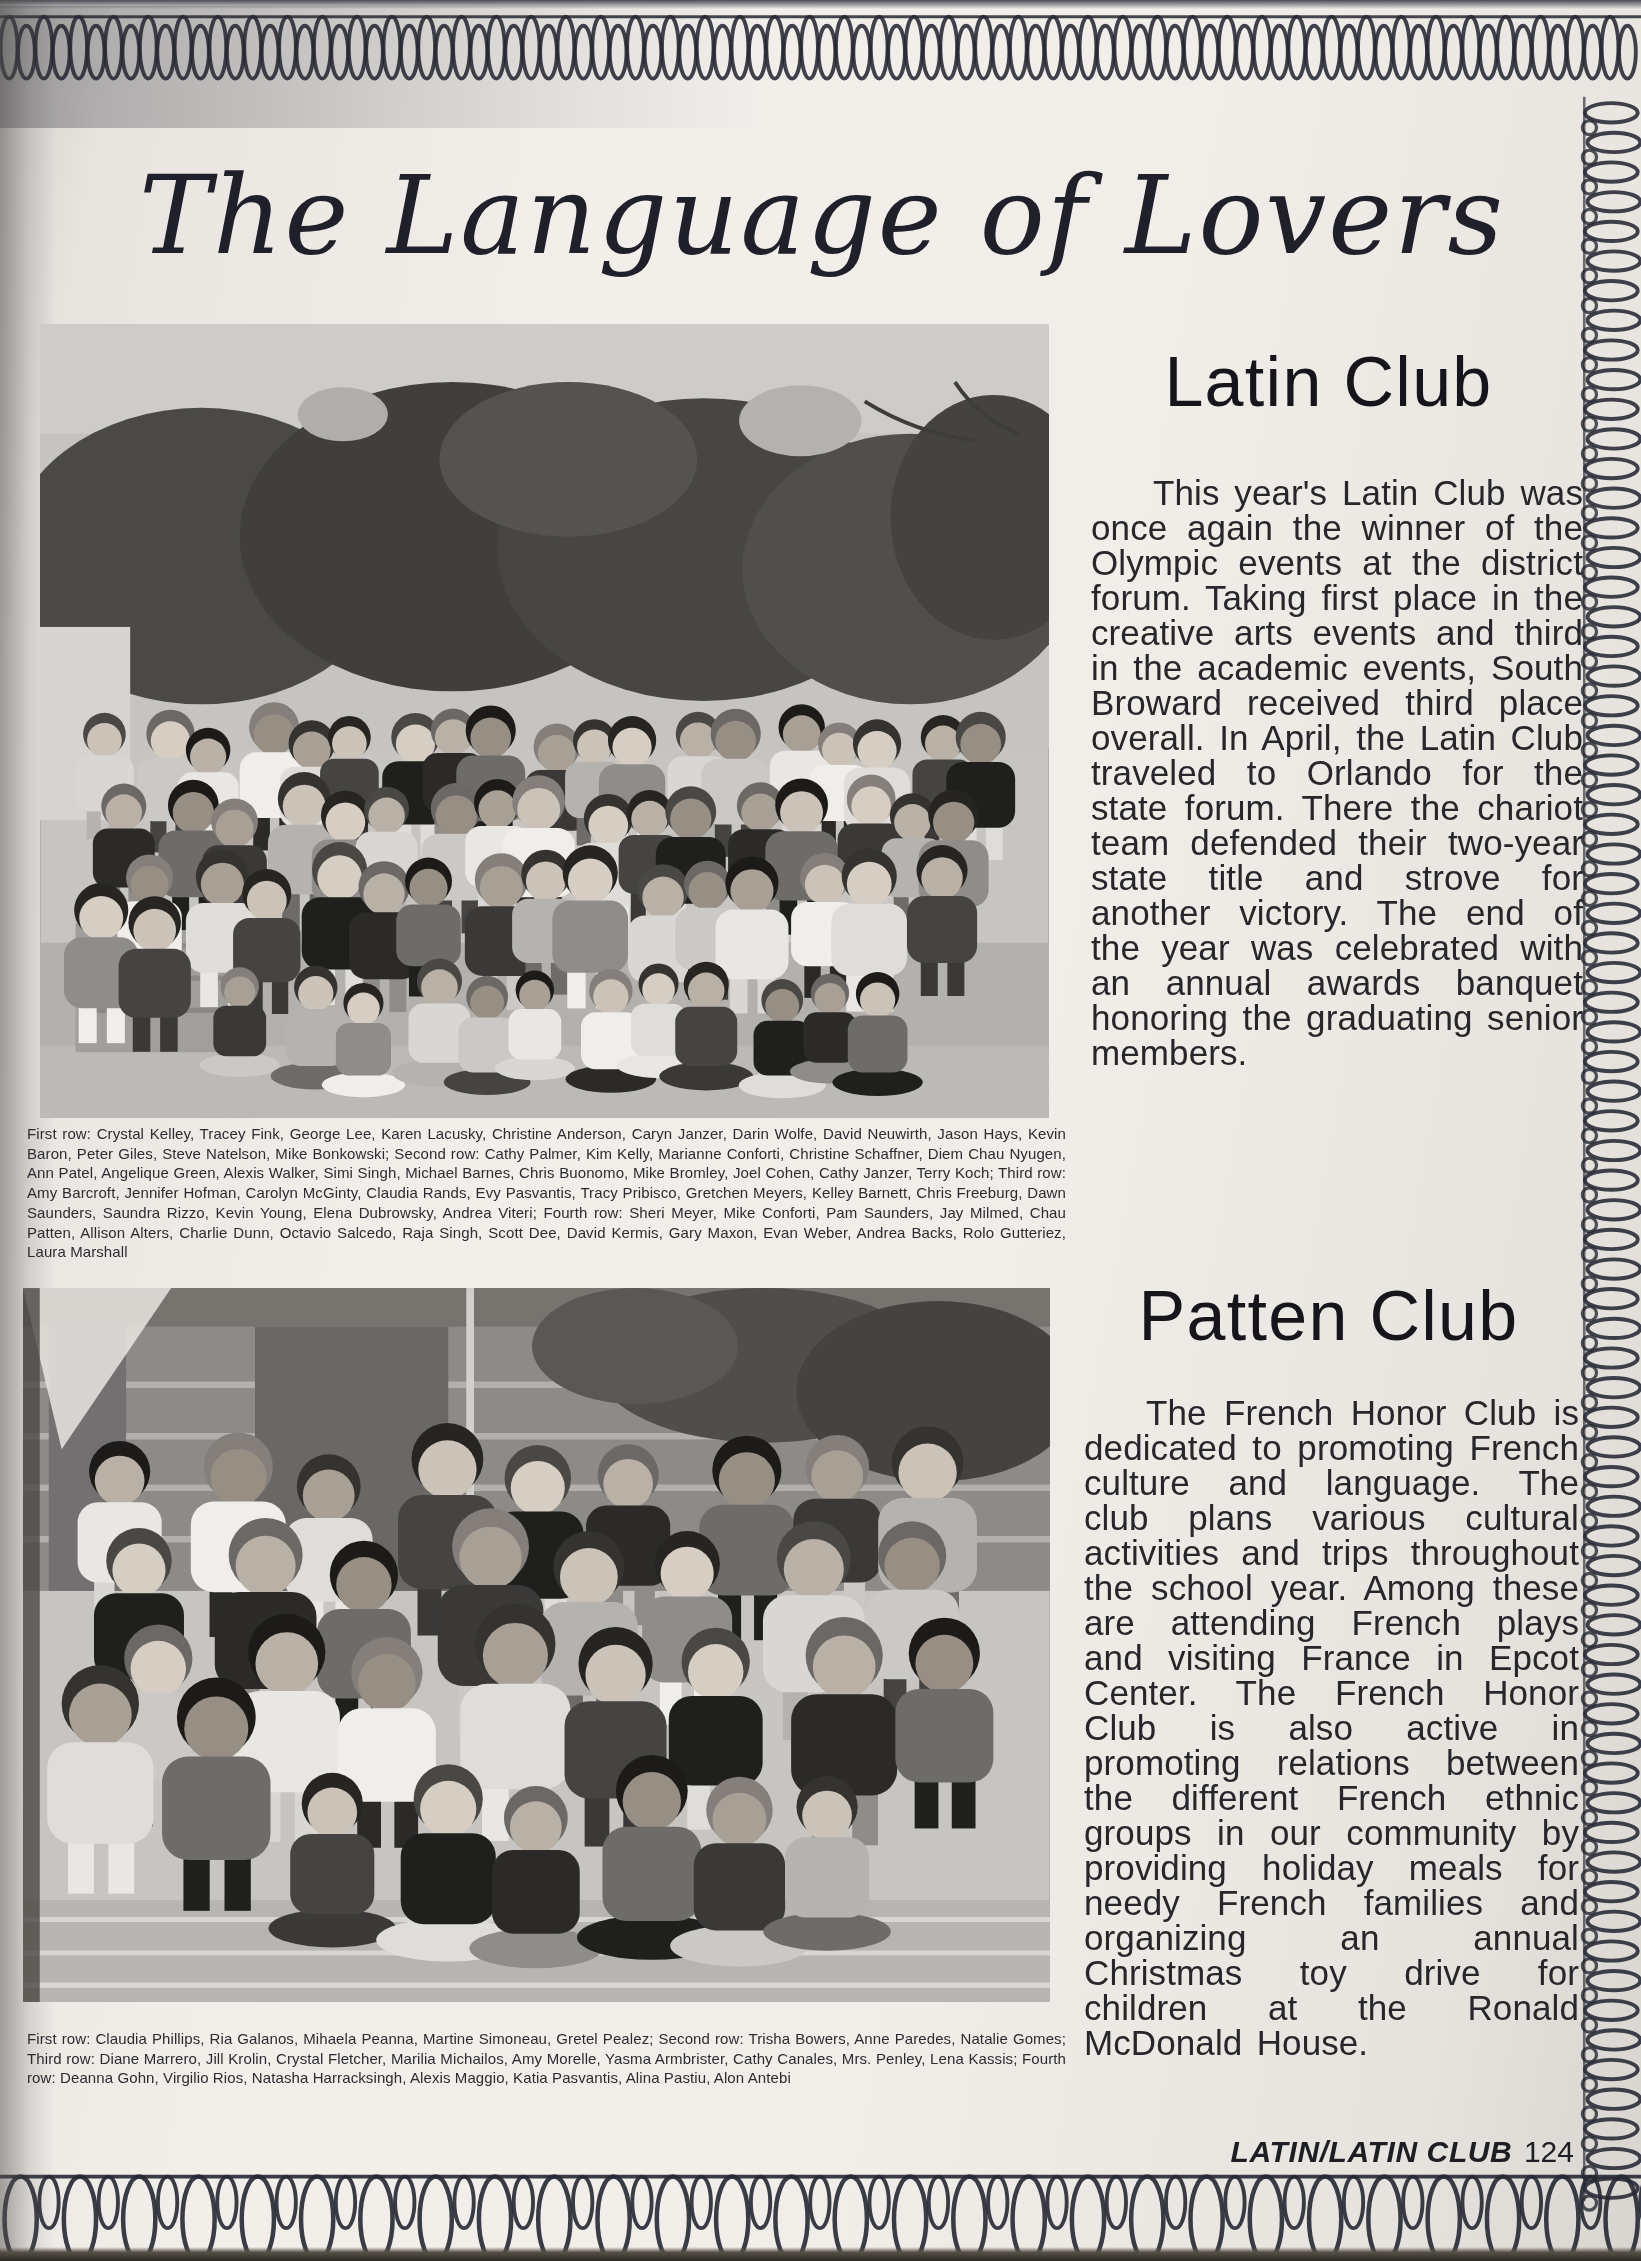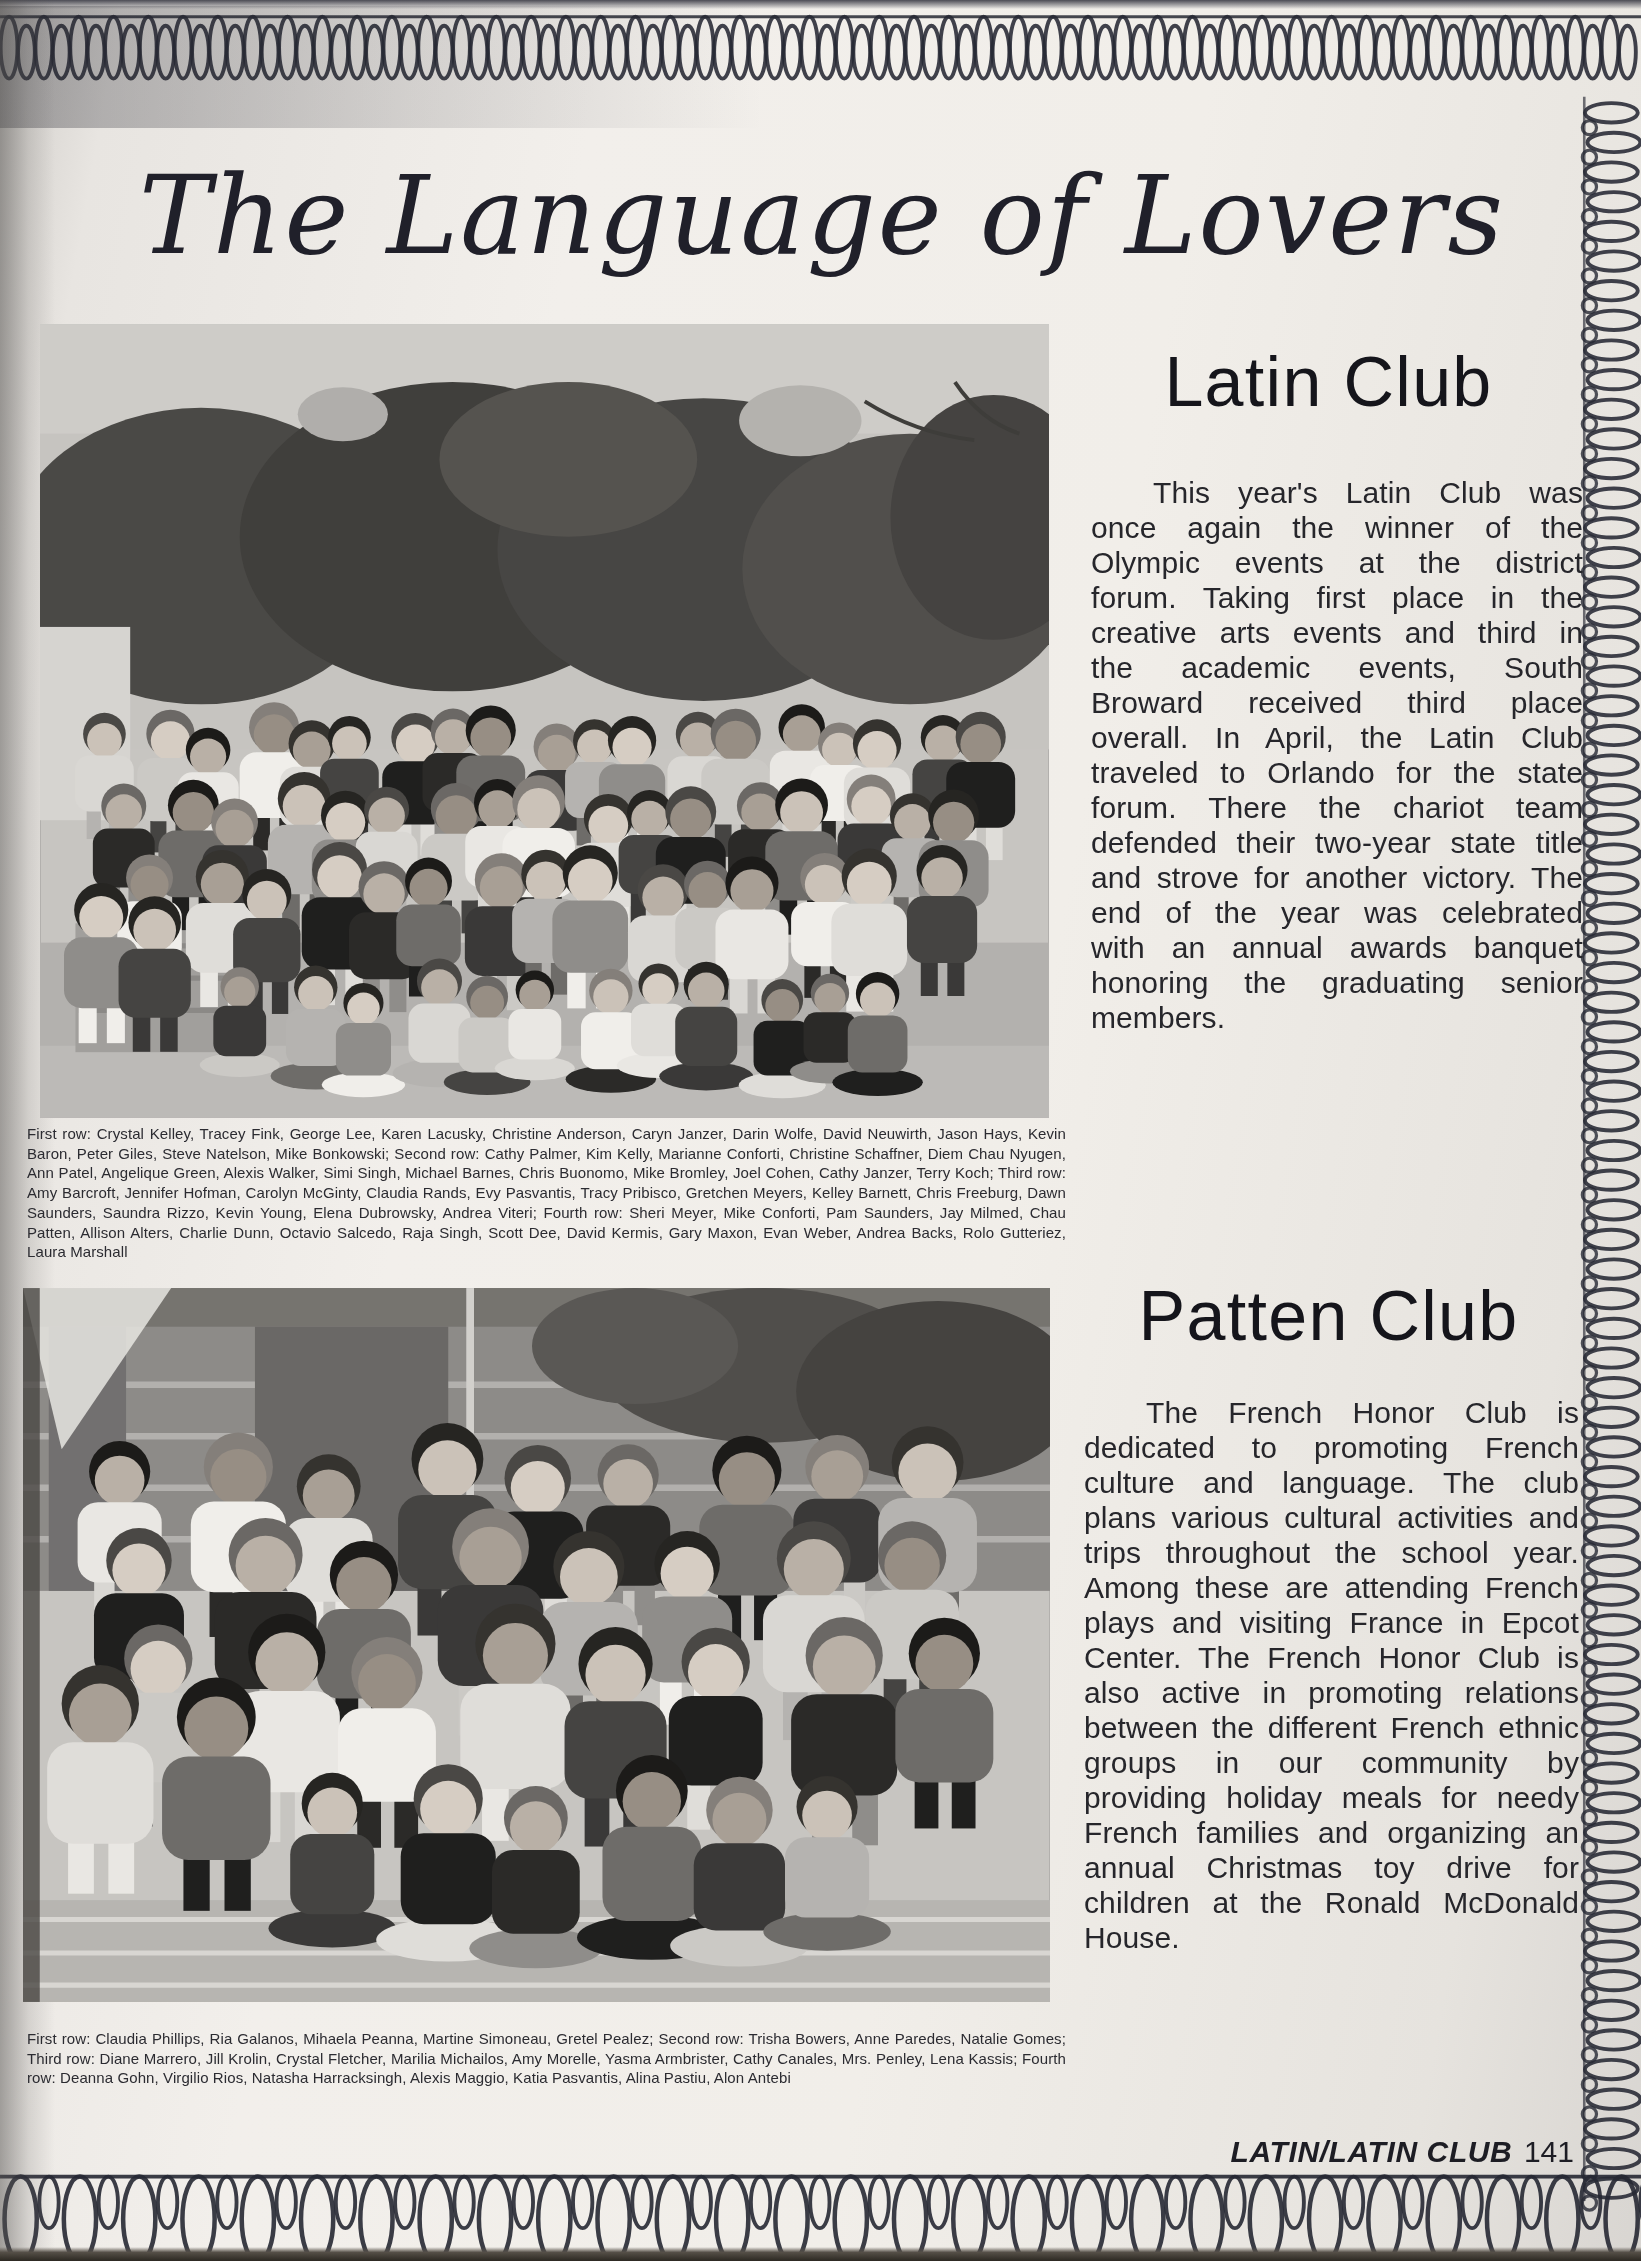--- a/index.html
+++ b/index.html
@@ -24,21 +24,21 @@
     font-size:108px;line-height:1.25;letter-spacing:1.9px;color:#20202a;
   }
   .photo{position:absolute;overflow:hidden;background:#c7c5c1;box-shadow:0 0 0 0.6px rgba(60,60,60,.25) inset;}
   .photo svg{position:absolute;left:0;top:0;}
 
   .club-heading{
     position:absolute;width:529px;text-align:center;
     font-size:70px;font-weight:400;letter-spacing:1.3px;color:#15151b;line-height:1;
   }
   .club-body{
-    position:absolute;font-size:30px;line-height:35px;text-align:justify;
+    position:absolute;font-size:35px;line-height:35px;text-align:justify;
     text-indent:62px;color:#26262b;word-spacing:4.5px;letter-spacing:0.1px;
   }
   .photo-caption{
     position:absolute;font-size:15px;line-height:19.7px;text-align:justify;
     color:#2b2b31;letter-spacing:0.1px;
   }
   .footer{
     position:absolute;top:2135px;right:67px;font-size:30px;color:#1d1d24;white-space:nowrap;
   }
   .footer .label{font-style:italic;font-weight:bold;letter-spacing:0.6px;}
@@ -1069,18 +1069,18 @@
       </svg>
   </div>
 
   <div class="club-heading" style="left:1064px;top:1281px;">Patten Club</div>
 
   <div class="club-body" style="left:1084px;top:1395px;width:495px;">The French Honor Club is dedicated to promoting French culture and language. The club plans various cultural activities and trips throughout the school year. Among these are attending French plays and visiting France in Epcot Center. The French Honor Club is also active in promoting relations between the different French ethnic groups in our community by providing holiday meals for needy French families and organizing an annual Christmas toy drive for children at the Ronald McDonald House.</div>
 
   <div class="photo-caption" style="left:27px;top:2029px;width:1039px;">First row: Claudia Phillips, Ria Galanos, Mihaela Peanna, Martine Simoneau, Gretel Pealez; Second row: Trisha Bowers, Anne Paredes, Natalie Gomes; Third row: Diane Marrero, Jill Krolin, Crystal Fletcher, Marilia Michailos, Amy Morelle, Yasma Armbrister, Cathy Canales, Mrs. Penley, Lena Kassis; Fourth row: Deanna Gohn, Virgilio Rios, Natasha Harracksingh, Alexis Maggio, Katia Pasvantis, Alina Pastiu, Alon Antebi</div>
 
   <div class="footer">
-    <span class="label">LATIN/LATIN CLUB</span><span class="pagenum">141</span>
+    <span class="label">LATIN/LATIN CLUB</span><span class="pagenum">124</span>
   </div>
 
   <div class="bottom-scan-edge"></div>
 </div>
 
 
 </body></html>

